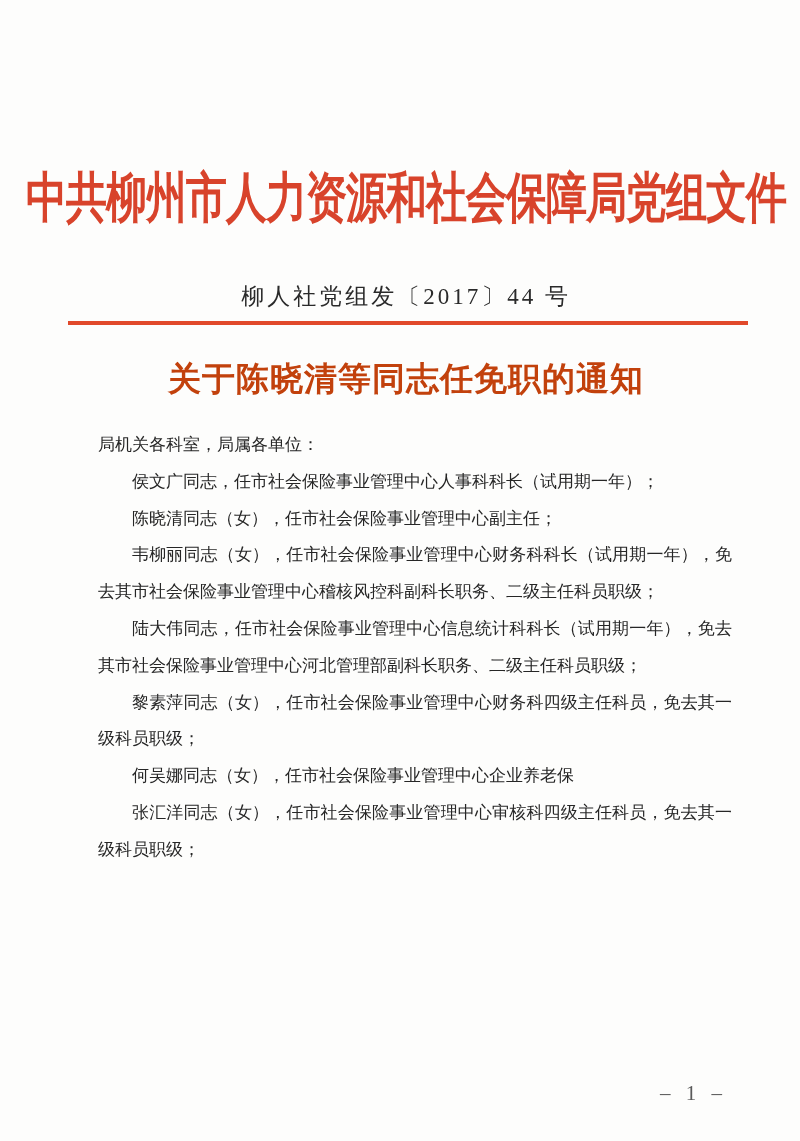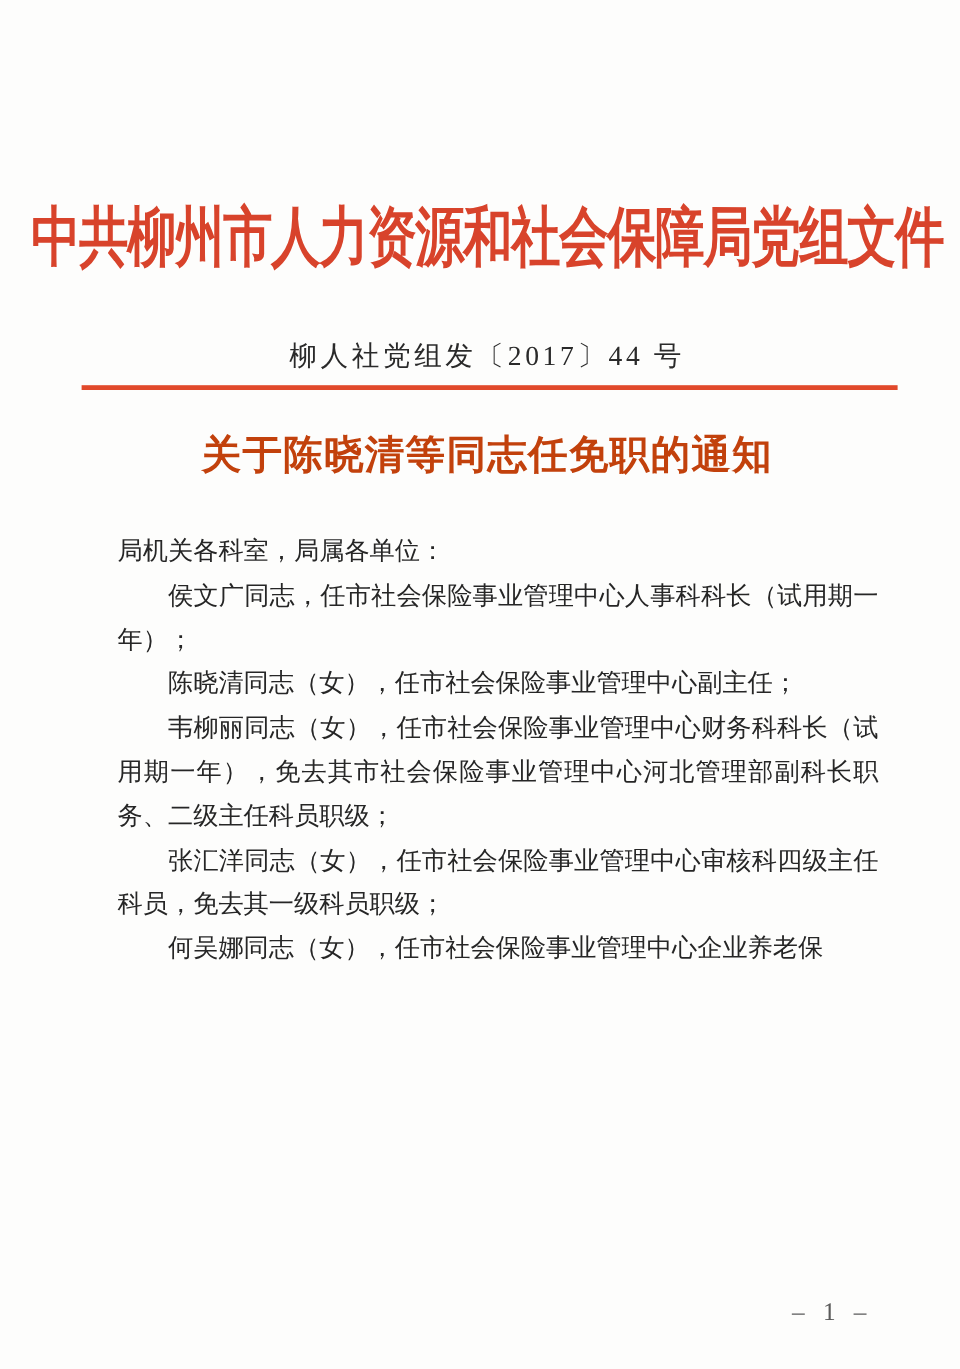--- a/index.html
+++ b/index.html
@@ -53,24 +53,24 @@
     left: 0;
     width: 100%;
     text-align: center;
     font-size: 33px;
     font-weight: bold;
     letter-spacing: 1px;
     color: #c2410c;
   }
   .body-text {
     position: absolute;
-    top: 441px;
+    top: 427px;
     left: 98px;
     width: 634px;
-    font-size: 21px;
+    font-size: 17px;
     line-height: 36.8px;
     text-align: justify;
     color: #262626;
   }
   .body-text p {
     margin: 0;
     text-indent: 2em;
   }
   .body-text p.no-indent {
     text-indent: 0;
@@ -95,20 +95,22 @@
   <div class="doc-number">柳人社党组发〔2017〕44 号</div>
 
   <div class="red-divider" style="background: rgb(225, 73, 43);"></div>
 
   <div class="doc-title">关于陈晓清等同志任免职的通知</div>
 
   <div class="body-text" style="color: rgb(38, 38, 38);">
     <p class="no-indent">局机关各科室，局属各单位：</p>
     <p>侯文广同志，任市社会保险事业管理中心人事科科长（试用期一年）；</p>
     <p>陈晓清同志（女），任市社会保险事业管理中心副主任；</p>
-    <p>韦柳丽同志（女），任市社会保险事业管理中心财务科科长（试用期一年），免去其市社会保险事业管理中心河北管理部副科长职务、二级主任科员职级；</p>
+    <p>韦柳丽同志（女），任市社会保险事业管理中心财务科科长（试用期一年），免去其市社会保险事业管理中心稽核风控科副科长职务、二级主任科员职级；</p>
+    <p>陆大伟同志，任市社会保险事业管理中心信息统计科科长（试用期一年），免去其市社会保险事业管理中心河北管理部副科长职务、二级主任科员职级；</p>
+    <p>黎素萍同志（女），任市社会保险事业管理中心财务科四级主任科员，免去其一级科员职级；</p>
+    <p>何吴娜同志（女），任市社会保险事业管理中心企业养老保</p>
     <p>张汇洋同志（女），任市社会保险事业管理中心审核科四级主任科员，免去其一级科员职级；</p>
-    <p>何吴娜同志（女），任市社会保险事业管理中心企业养老保</p>
   </div>
 
   <div class="page-number" style="color: rgb(90, 90, 90);">– 1 –</div>
 
 </div>
 
 </body></html>

